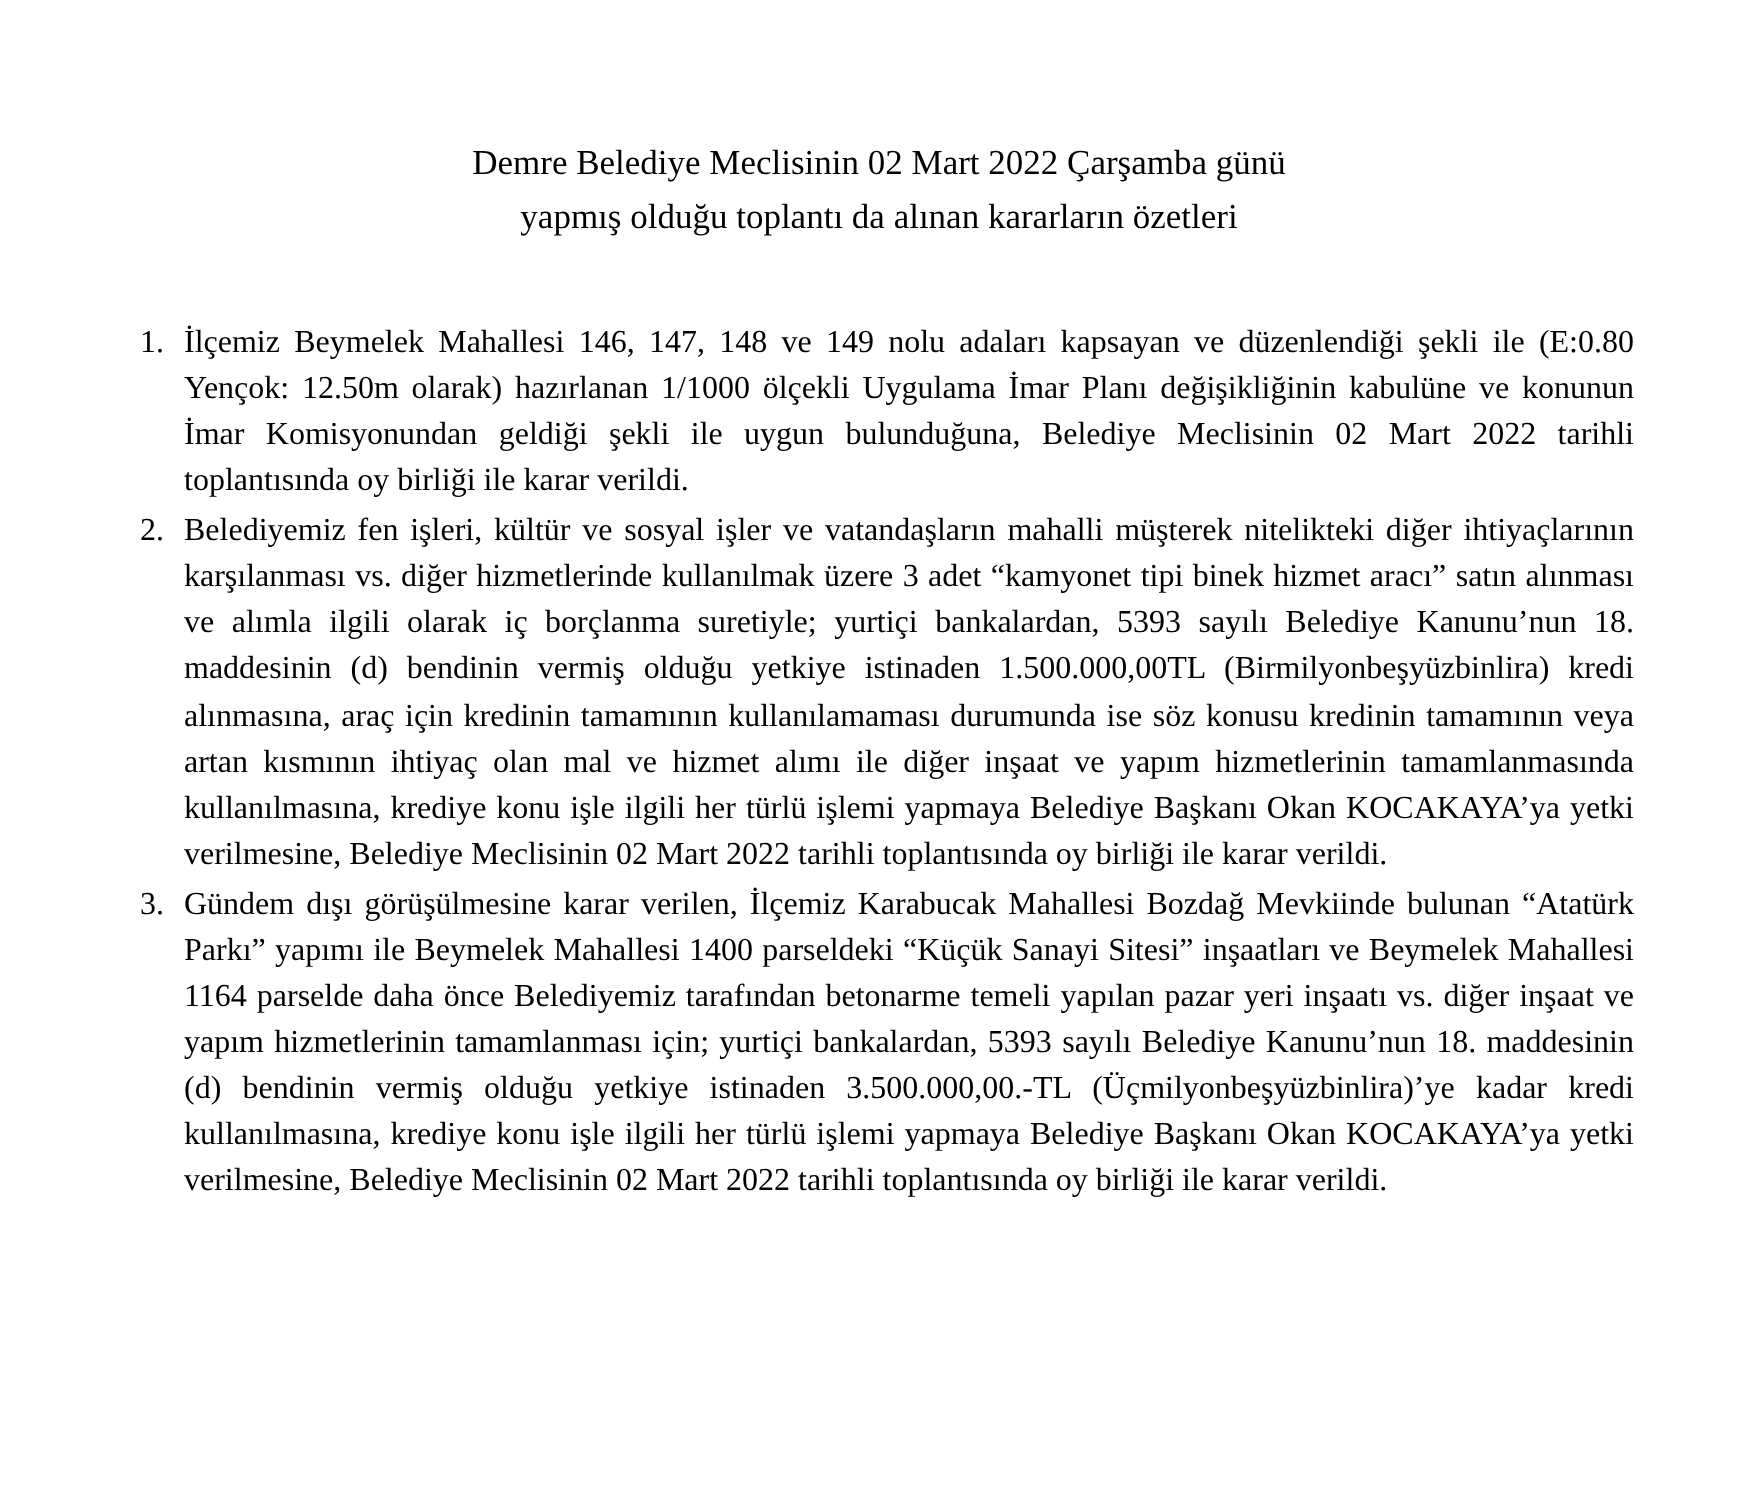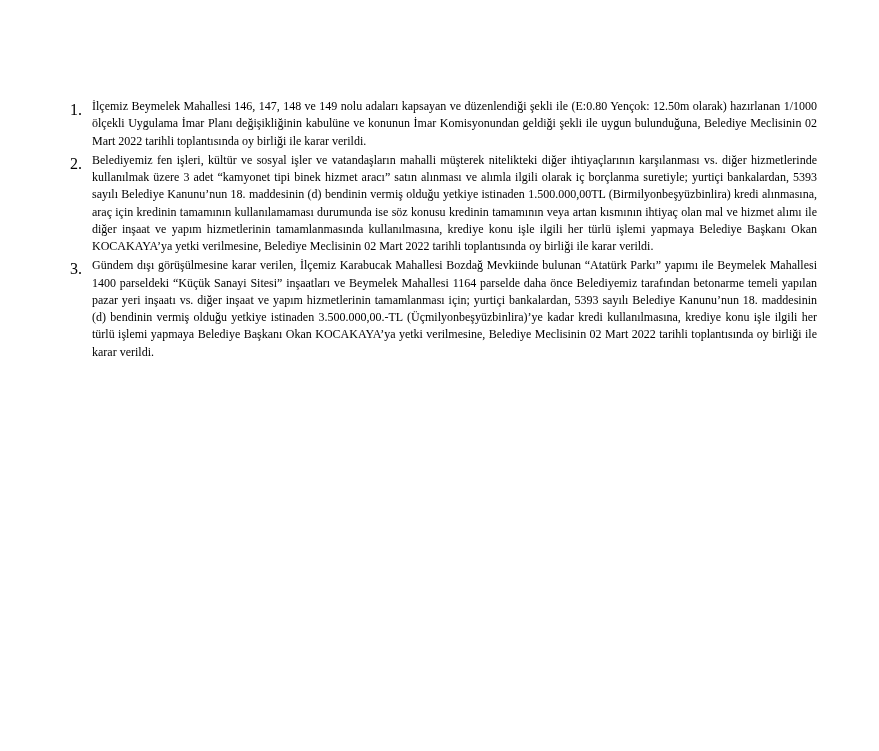--- a/index.html
+++ b/index.html
@@ -43,32 +43,36 @@
     width: 30px;
     flex: 0 0 30px;
     text-align: right;
     font-size: 16px;
     line-height: 1.44;
     padding-right: 10px;
     box-sizing: border-box;
   }
   .item-body {
     flex: 1 1 auto;
-    font-size: 12px;
+    font-size: 16px;
     line-height: 1.44;
     text-align: justify;
     text-justify: inter-word;
     hyphens: none;
   }
 </style>
 </head>
 <body>
 
 <div class="page">
 
+  <div class="doc-title">
+    <span class="line">Demre Belediye Meclisinin 02 Mart 2022 Çarşamba günü</span>
+    <span class="line">yapmış olduğu toplantı da alınan kararların özetleri</span>
+  </div>
 
   <div class="items">
 
     <div class="item">
       <div class="item-num">1.</div>
       <div class="item-body">İlçemiz Beymelek Mahallesi 146, 147, 148 ve 149 nolu adaları kapsayan ve düzenlendiği şekli ile (E:0.80 Yençok: 12.50m olarak) hazırlanan 1/1000 ölçekli Uygulama İmar Planı değişikliğinin kabulüne ve konunun İmar Komisyonundan geldiği şekli ile uygun bulunduğuna, Belediye Meclisinin 02 Mart 2022 tarihli toplantısında oy birliği ile karar verildi.</div>
     </div>
 
     <div class="item">
       <div class="item-num">2.</div>

